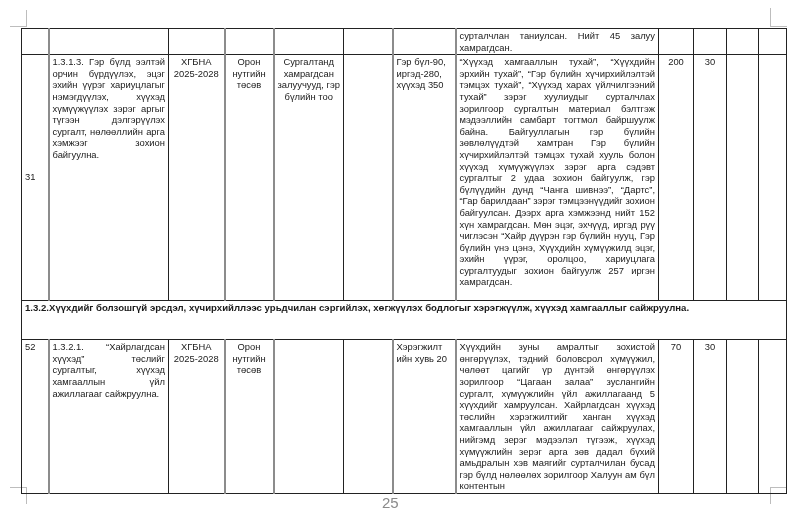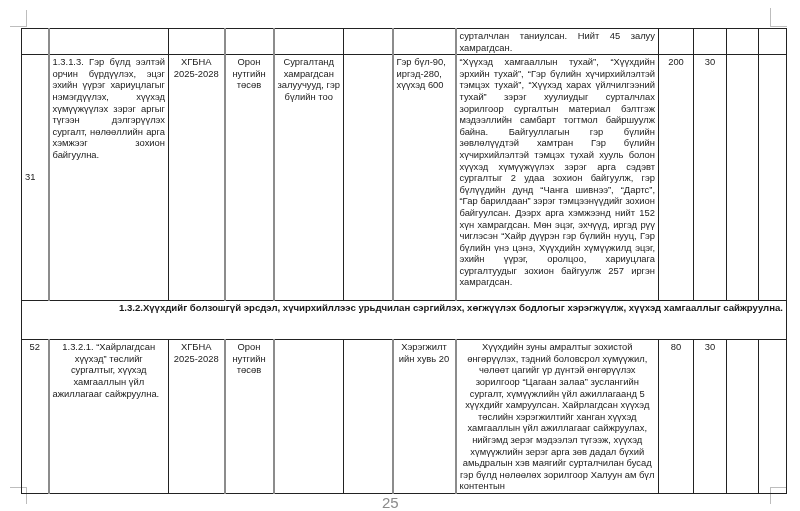--- a/index.html
+++ b/index.html
@@ -15,22 +15,22 @@
     table.plan { position: absolute; left: 21px; top: 28px; width: 765px; border-collapse: collapse; table-layout: fixed; font-size: 9.4px; line-height: 11.6px; }
     table.plan td { border: 1px solid #222; vertical-align: top; padding: 1px 3px; overflow: hidden; }
     table.plan td.thick-l { border-left: 2px solid #8c8c8c; }
     td.num { text-align: left; padding-left: 5px; }
     td.center { text-align: center; }
     td.justify { text-align: justify; text-align-last: left; }
     tr.top-row td { height: 22px; }
     tr.row-51 td { height: 243px; }
     tr.row-51 td.num { vertical-align: middle; padding-top: 0; }
     tr.section td { height: 36px; }
-    tr.row-52 td { height: 148px; text-align: center; }
-    td.section-title { font-weight: bold; text-align: right; font-size: 9.6px; padding-top: 2px; }
+    tr.row-52 td { height: 148px; }
+    td.section-title { font-weight: bold; text-align: left; font-size: 9.6px; padding-top: 2px; }
     .page-number { position: absolute; left: 382px; top: 494px; font-size: 15px; color: #8a8a8a; }
   </style>
 </head>
 <body>
 
 <div class="page">
   <div class="crop tl"></div>
   <div class="crop tr"></div>
   <div class="crop bl"></div>
   <div class="crop br"></div>
@@ -67,42 +67,42 @@
       <td></td>
     </tr>
 
     <tr class="row-51">
       <td class="num">31</td>
       <td class="thick-l justify">1.3.1.3. Гэр бүлд ээлтэй орчин бүрдүүлэх, эцэг эхийн үүрэг хариуцлагыг нэмэгдүүлэх, хүүхэд хүмүүжүүлэх зэрэг аргыг түгээн дэлгэрүүлэх сургалт, нөлөөллийн арга хэмжээг зохион байгуулна.</td>
       <td class="center">ХГБНА 2025-2028</td>
       <td class="thick-l center">Орон нутгийн төсөв</td>
       <td class="thick-l center">Сургалтанд хамрагдсан залуучууд, гэр бүлийн тоо</td>
       <td></td>
-      <td class="thick-l">Гэр бүл-90, иргэд-280, хүүхэд 600</td>
+      <td class="thick-l">Гэр бүл-90, иргэд-280, хүүхэд 350</td>
       <td class="thick-l justify">“Хүүхэд хамгааллын тухай”, “Хүүхдийн эрхийн тухай”, “Гэр бүлийн хүчирхийлэлтэй тэмцэх тухай”, “Хүүхэд харах үйлчилгээний тухай” зэрэг хуулиудыг сурталчлах зорилгоор сургалтын материал бэлтгэж мэдээллийн самбарт тогтмол байршуулж байна. Байгууллагын гэр бүлийн зөвлөлүүдтэй хамтран Гэр бүлийн хүчирхийлэлтэй тэмцэх тухай хууль болон хүүхэд хүмүүжүүлэх зэрэг арга сэдэвт сургалтыг 2 удаа зохион байгуулж, гэр бүлүүдийн дунд “Чанга шивнээ”, “Дартс”, “Гар барилдаан” зэрэг тэмцээнүүдийг зохион байгуулсан. Дээрх арга хэмжээнд нийт 152 хүн хамрагдсан. Мөн эцэг, эхчүүд, иргэд рүү чиглэсэн “Хайр дүүрэн гэр бүлийн нууц, Гэр бүлийн үнэ цэнэ, Хүүхдийн хүмүүжилд эцэг, эхийн үүрэг, оролцоо, хариуцлага сургалтуудыг зохион байгуулж 257 иргэн хамрагдсан.</td>
       <td class="center">200</td>
       <td class="center">30</td>
       <td></td>
       <td></td>
     </tr>
 
     <tr class="section">
       <td colspan="12" class="section-title">1.3.2.Хүүхдийг болзошгүй эрсдэл, хүчирхийллээс урьдчилан сэргийлэх, хөгжүүлэх бодлогыг  хэрэгжүүлж, хүүхэд хамгааллыг сайжруулна.</td>
     </tr>
 
     <tr class="row-52">
       <td class="num">52</td>
       <td class="thick-l justify">1.3.2.1. “Хайрлагдсан хүүхэд” төслийг сургалтыг, хүүхэд хамгааллын үйл ажиллагааг сайжруулна.</td>
       <td class="center">ХГБНА 2025-2028</td>
       <td class="thick-l center">Орон нутгийн төсөв</td>
       <td class="thick-l center"></td>
       <td></td>
       <td class="thick-l">Хэрэгжилт ийн хувь 20</td>
       <td class="thick-l justify">Хүүхдийн зуны амралтыг зохистой өнгөрүүлэх, тэдний боловсрол хүмүүжил, чөлөөт цагийг үр дүнтэй өнгөрүүлэх зорилгоор “Цагаан залаа” зуслангийн сургалт, хүмүүжлийн үйл ажиллагаанд 5 хүүхдийг хамруулсан. Хайрлагдсан хүүхэд төслийн хэрэгжилтийг ханган хүүхэд хамгааллын үйл ажиллагааг сайжруулах, нийгэмд зерэг мэдээлэл түгээж, хүүхэд хүмүүжлийн зерэг арга зөв дадал бүхий амьдралын хэв маягийг сурталчилан бусад гэр бүлд нөлөөлөх зорилгоор Халуун ам бүл контентын</td>
-      <td class="center">80</td>
+      <td class="center">70</td>
       <td class="center">30</td>
       <td></td>
       <td></td>
     </tr>
   </tbody>
     </table>
 
   <div class="page-number">25</div>
 </div>
 

